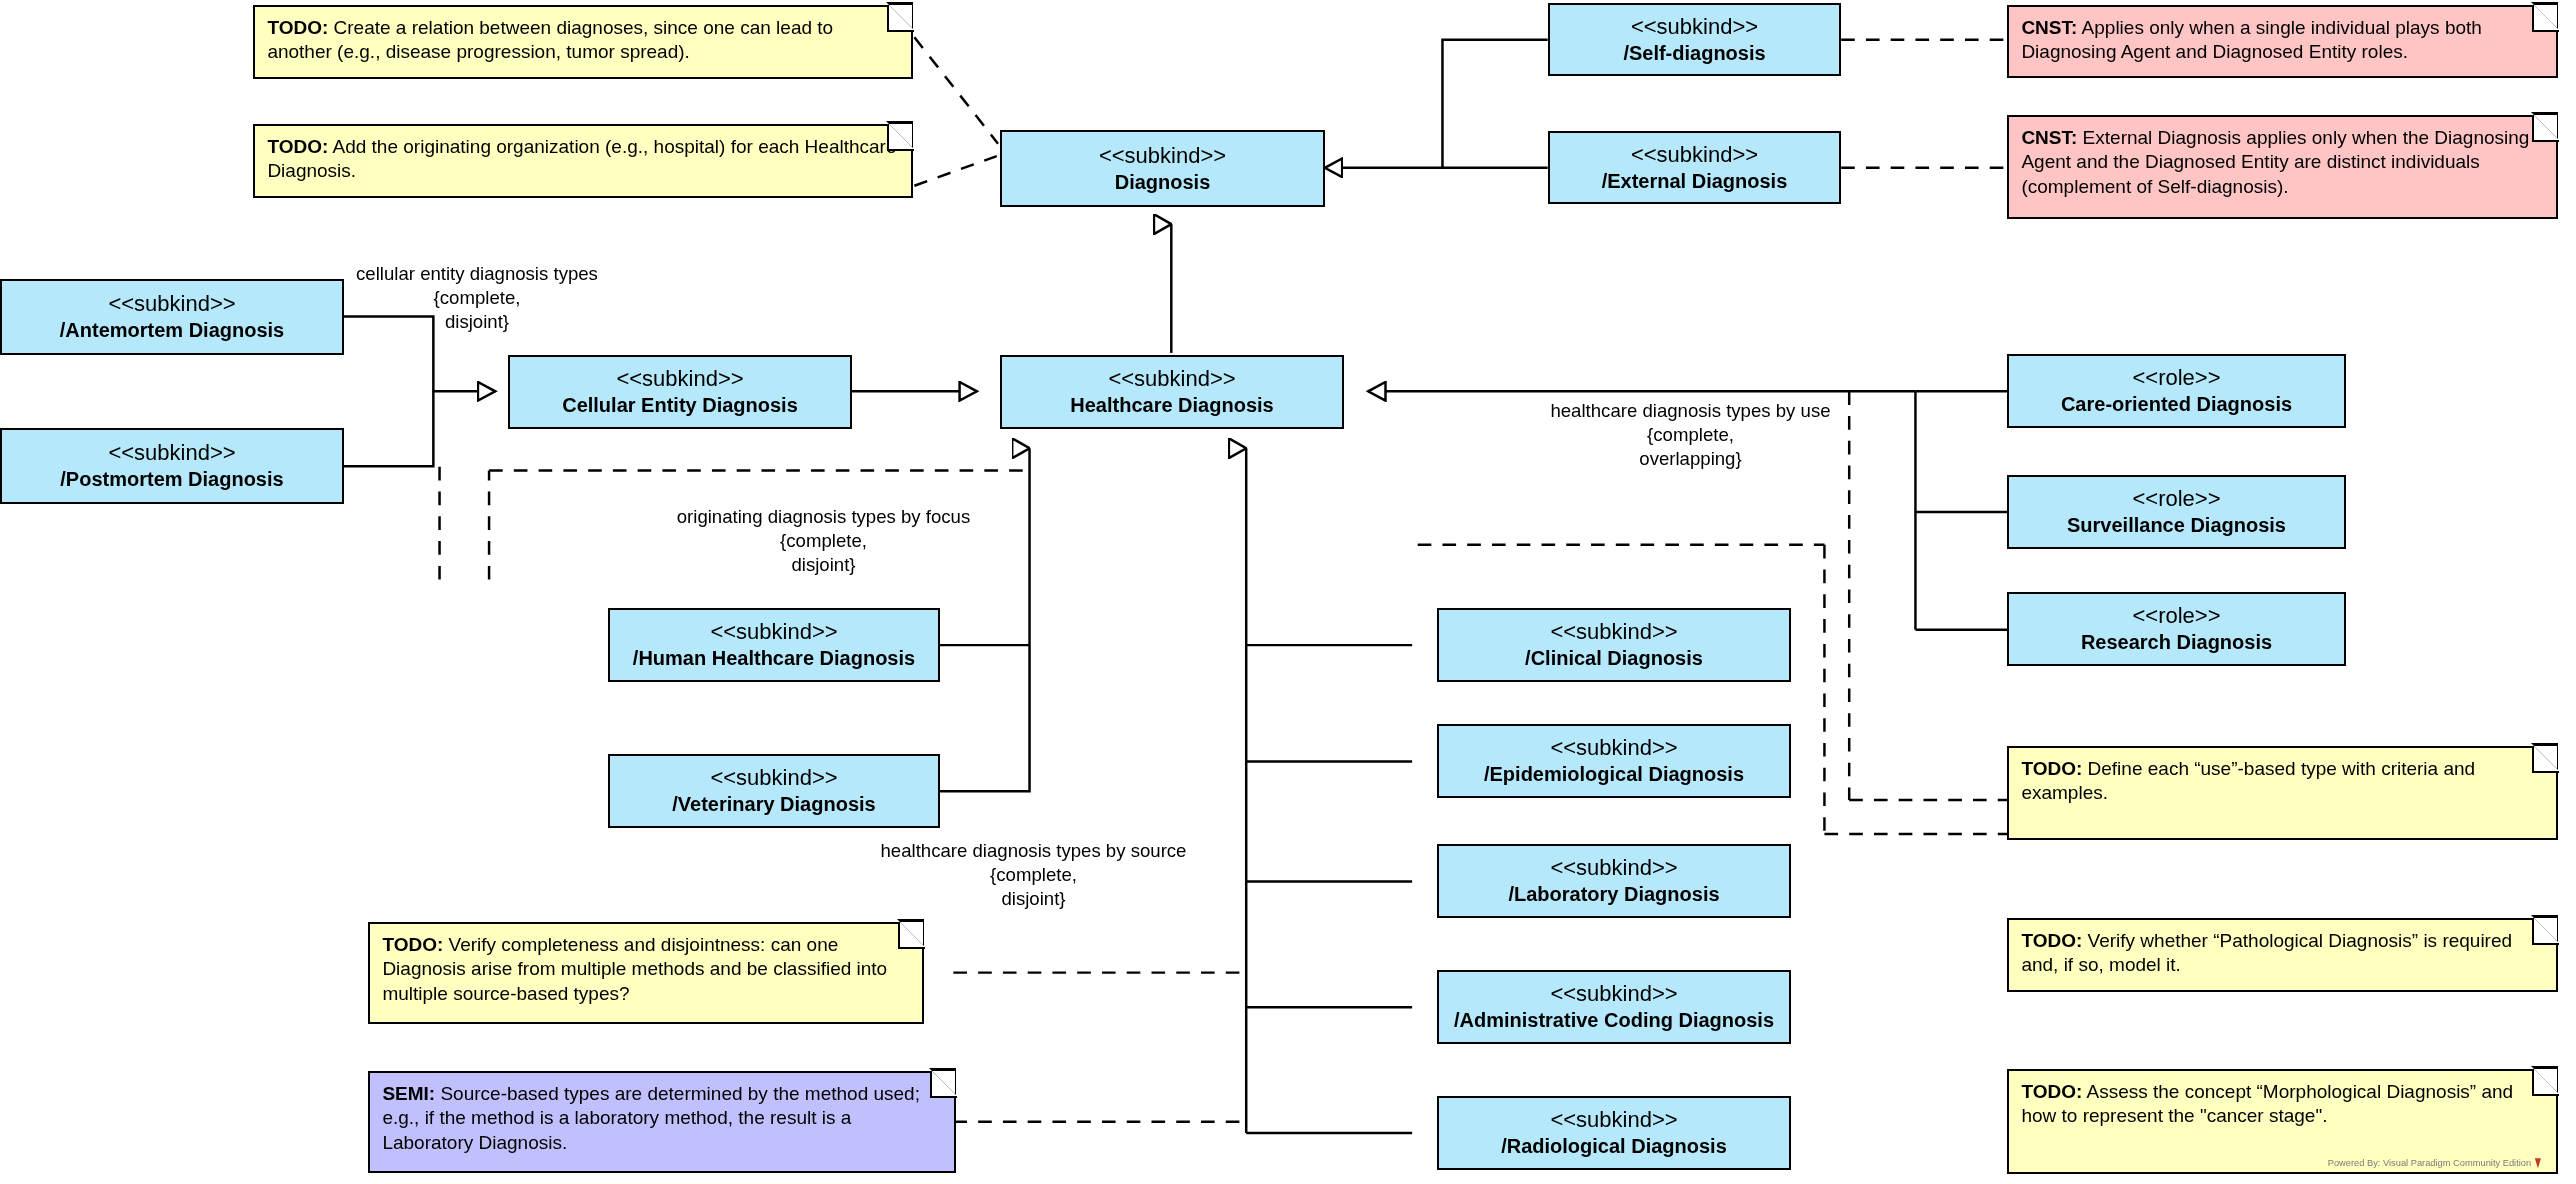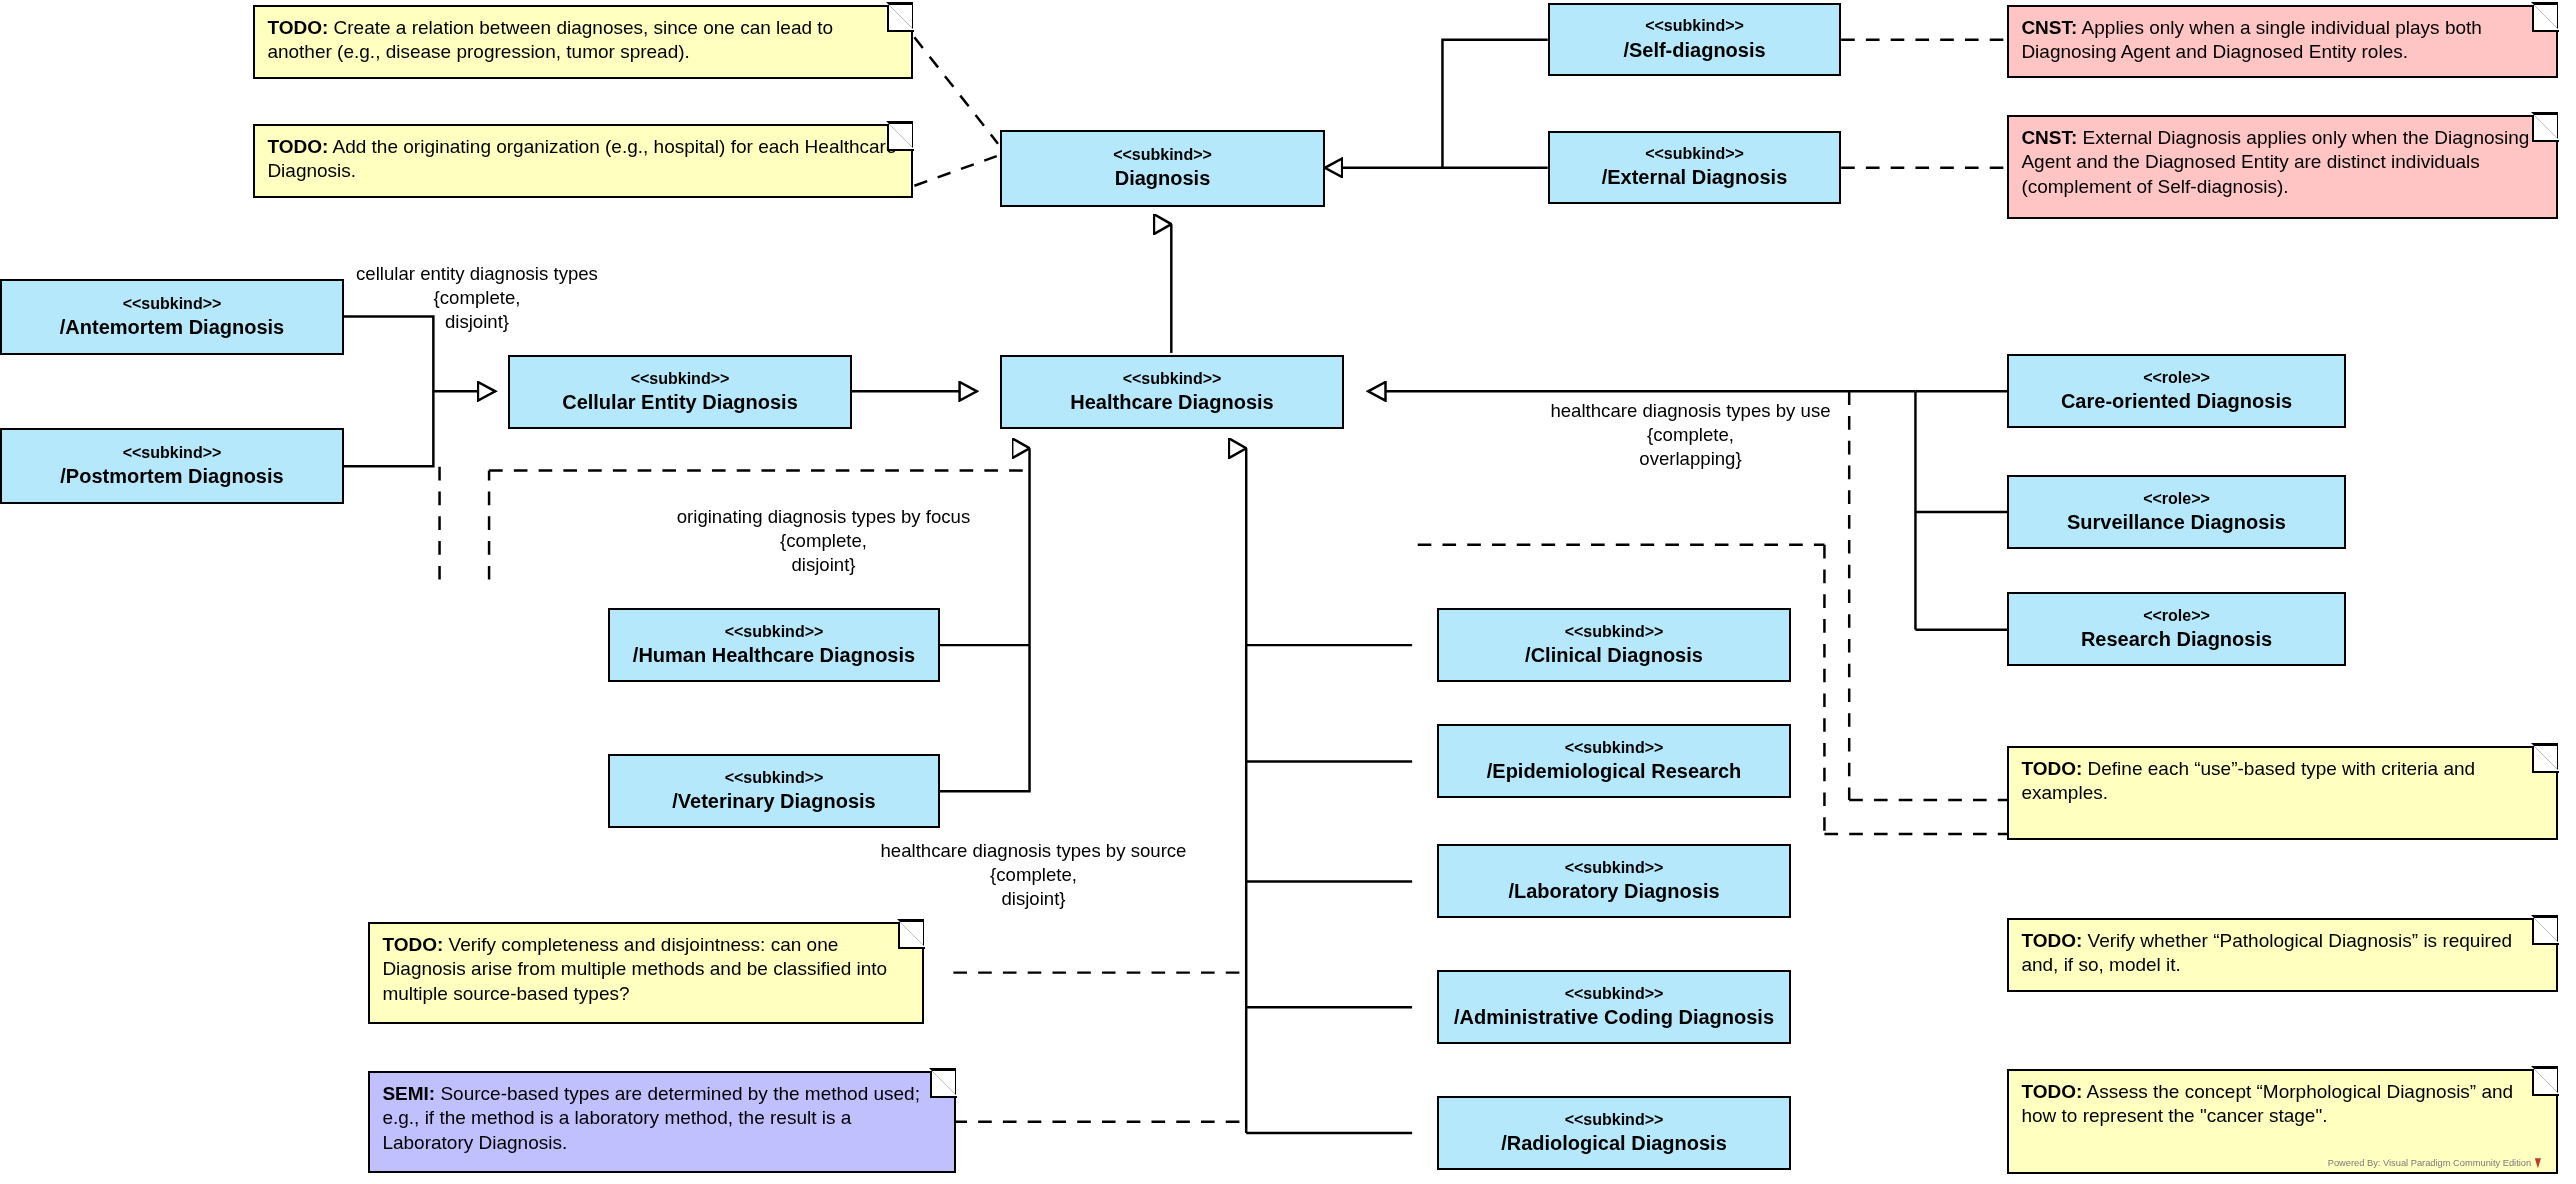--- a/index.html
+++ b/index.html
@@ -32,22 +32,22 @@
     background: #b5e8fb;
     border: 2.5px solid #000000;
     display: flex;
     flex-direction: column;
     align-items: center;
     justify-content: center;
     text-align: center;
     line-height: 1.16;
   }
   .stereotype {
-    font-size: 16px;
-    font-weight: bold;
+    font-size: 22px;
+    font-weight: normal;
     color: #000000;
     white-space: nowrap;
   }
   .classname {
     font-size: 20px;
     font-weight: bold;
     color: #000000;
     white-space: nowrap;
     margin-top: 2.5px;
   }
@@ -317,21 +317,21 @@
     <div class="classname">/Veterinary Diagnosis</div>
   </div>
 
   <div class="uml-box" style="left:1437px; top:608px; width:354px; height:74px;">
     <div class="stereotype">&lt;&lt;subkind&gt;&gt;</div>
     <div class="classname">/Clinical Diagnosis</div>
   </div>
 
   <div class="uml-box" style="left:1437px; top:724px; width:354px; height:74px;">
     <div class="stereotype">&lt;&lt;subkind&gt;&gt;</div>
-    <div class="classname">/Epidemiological Research</div>
+    <div class="classname">/Epidemiological Diagnosis</div>
   </div>
 
   <div class="uml-box" style="left:1437px; top:844px; width:354px; height:74px;">
     <div class="stereotype">&lt;&lt;subkind&gt;&gt;</div>
     <div class="classname">/Laboratory Diagnosis</div>
   </div>
 
   <div class="uml-box" style="left:1437px; top:970px; width:354px; height:74px;">
     <div class="stereotype">&lt;&lt;subkind&gt;&gt;</div>
     <div class="classname">/Administrative Coding Diagnosis</div>

